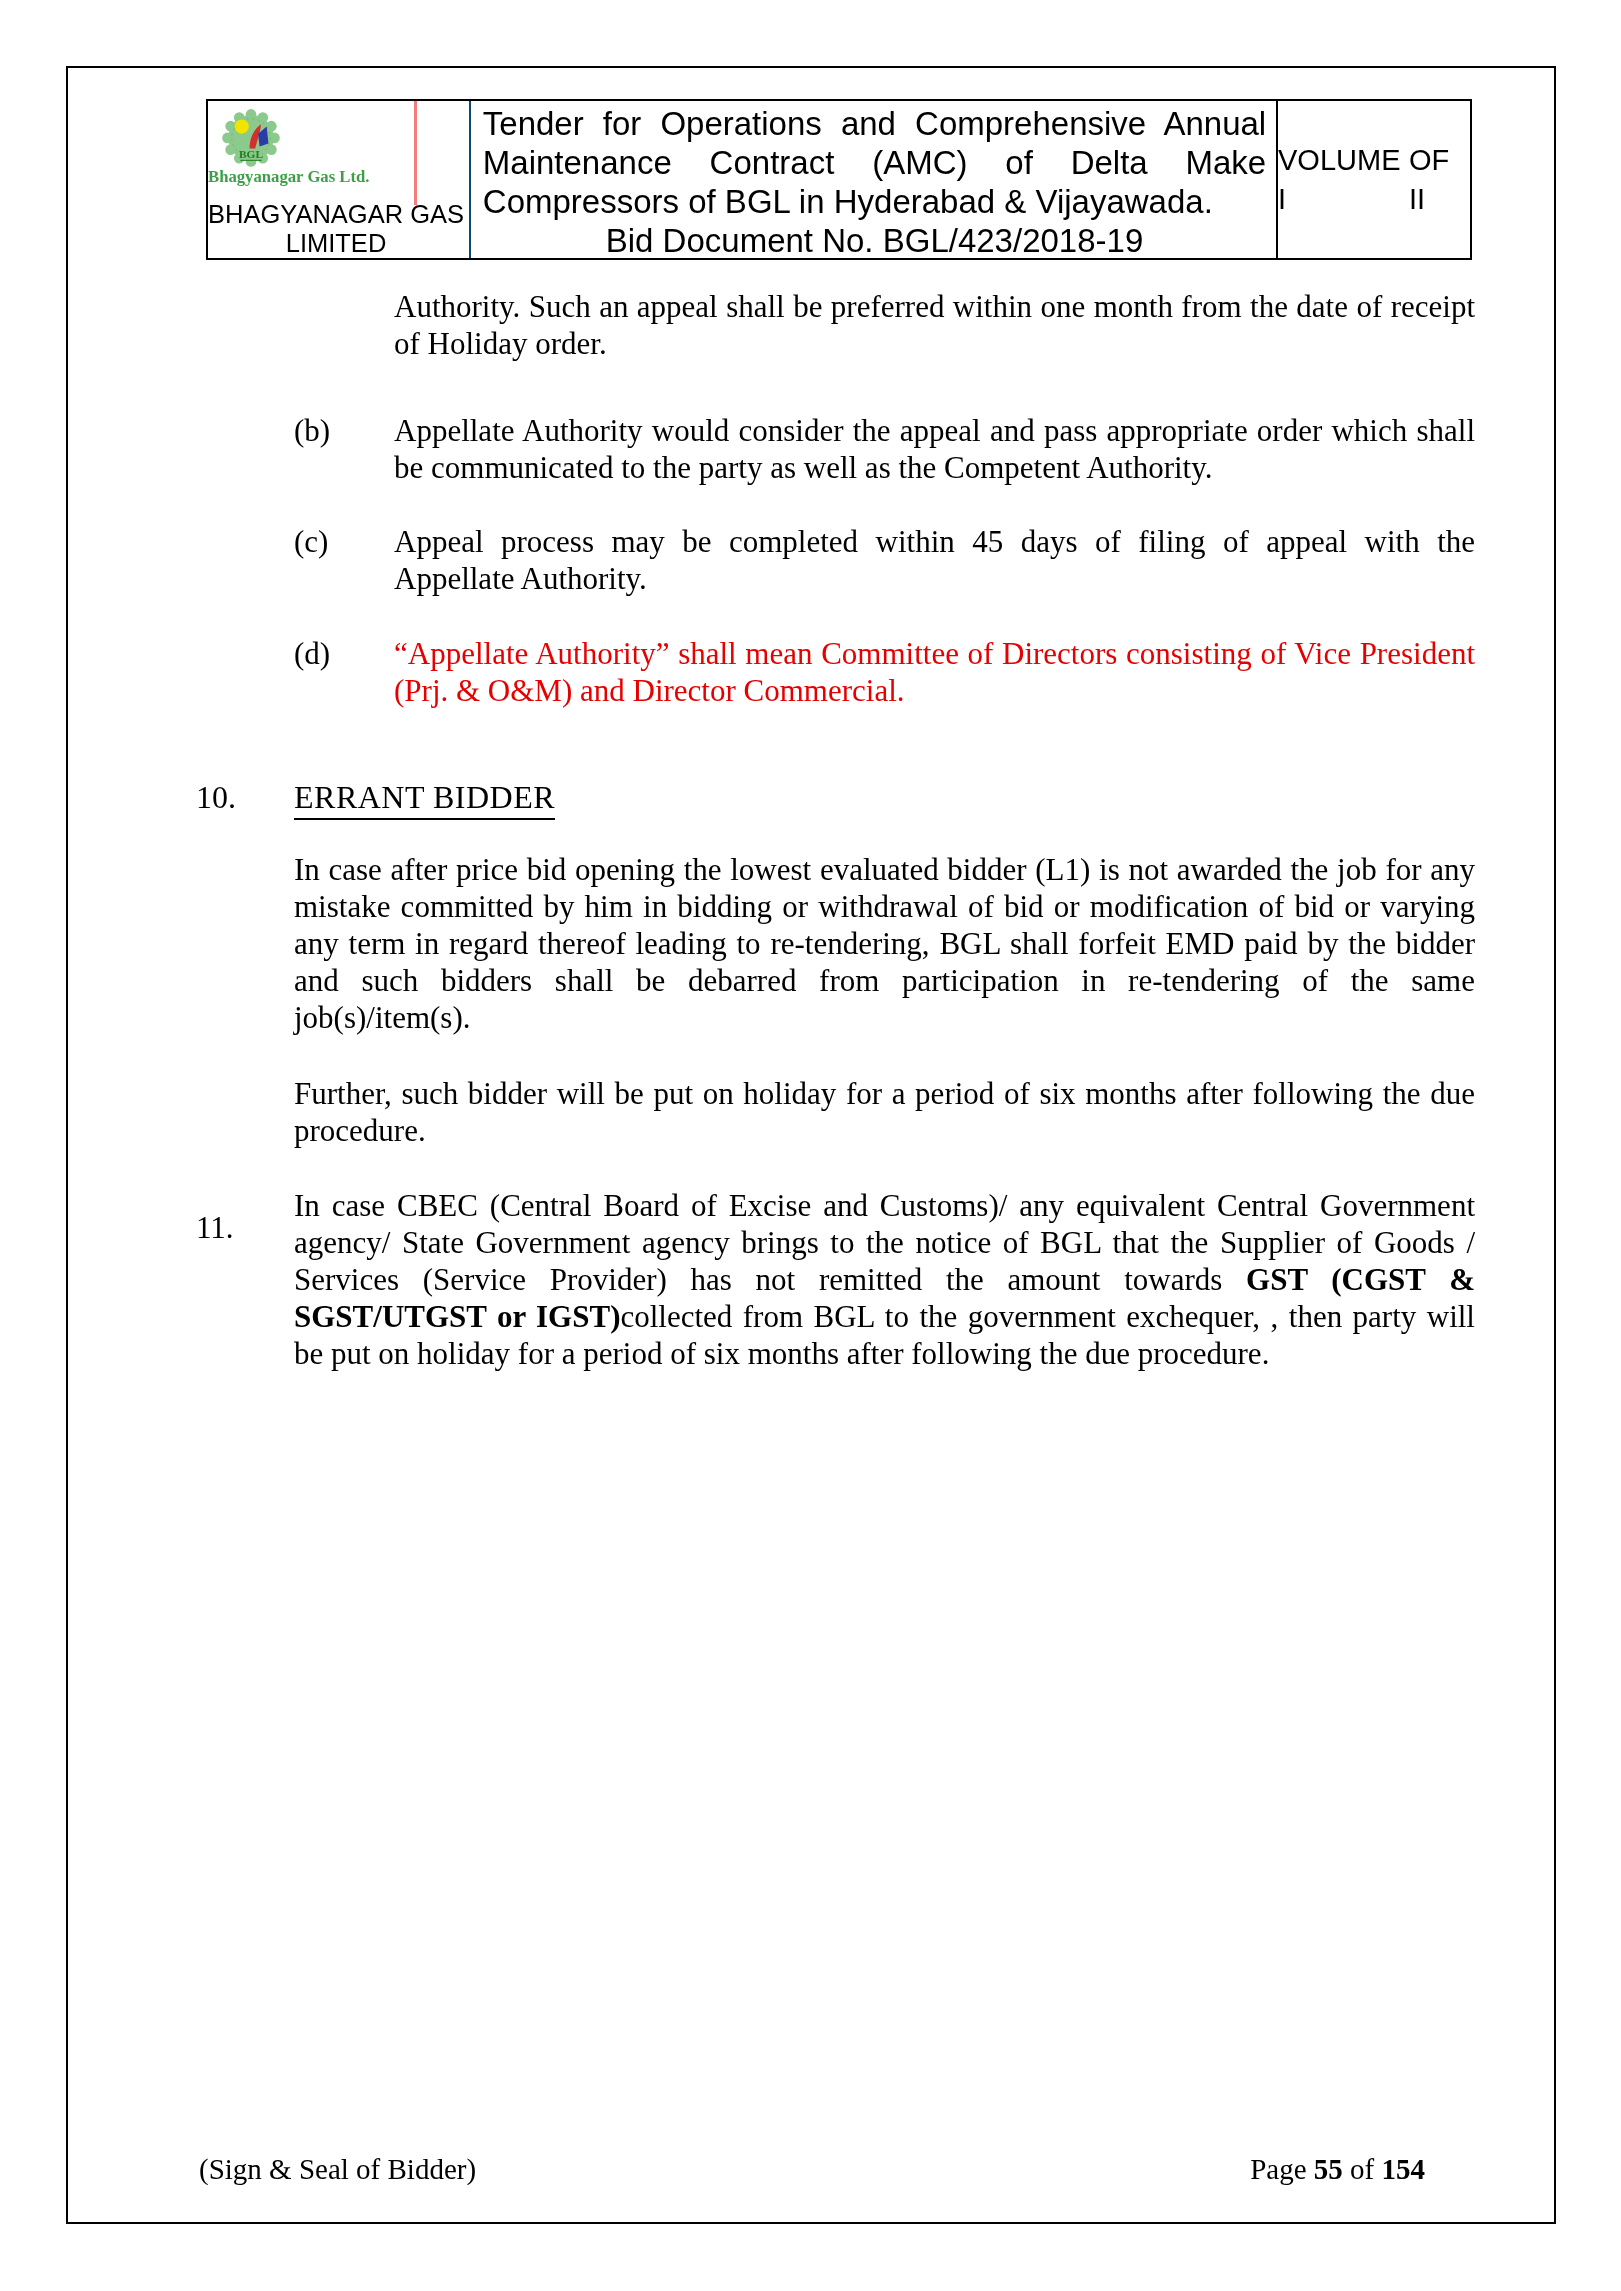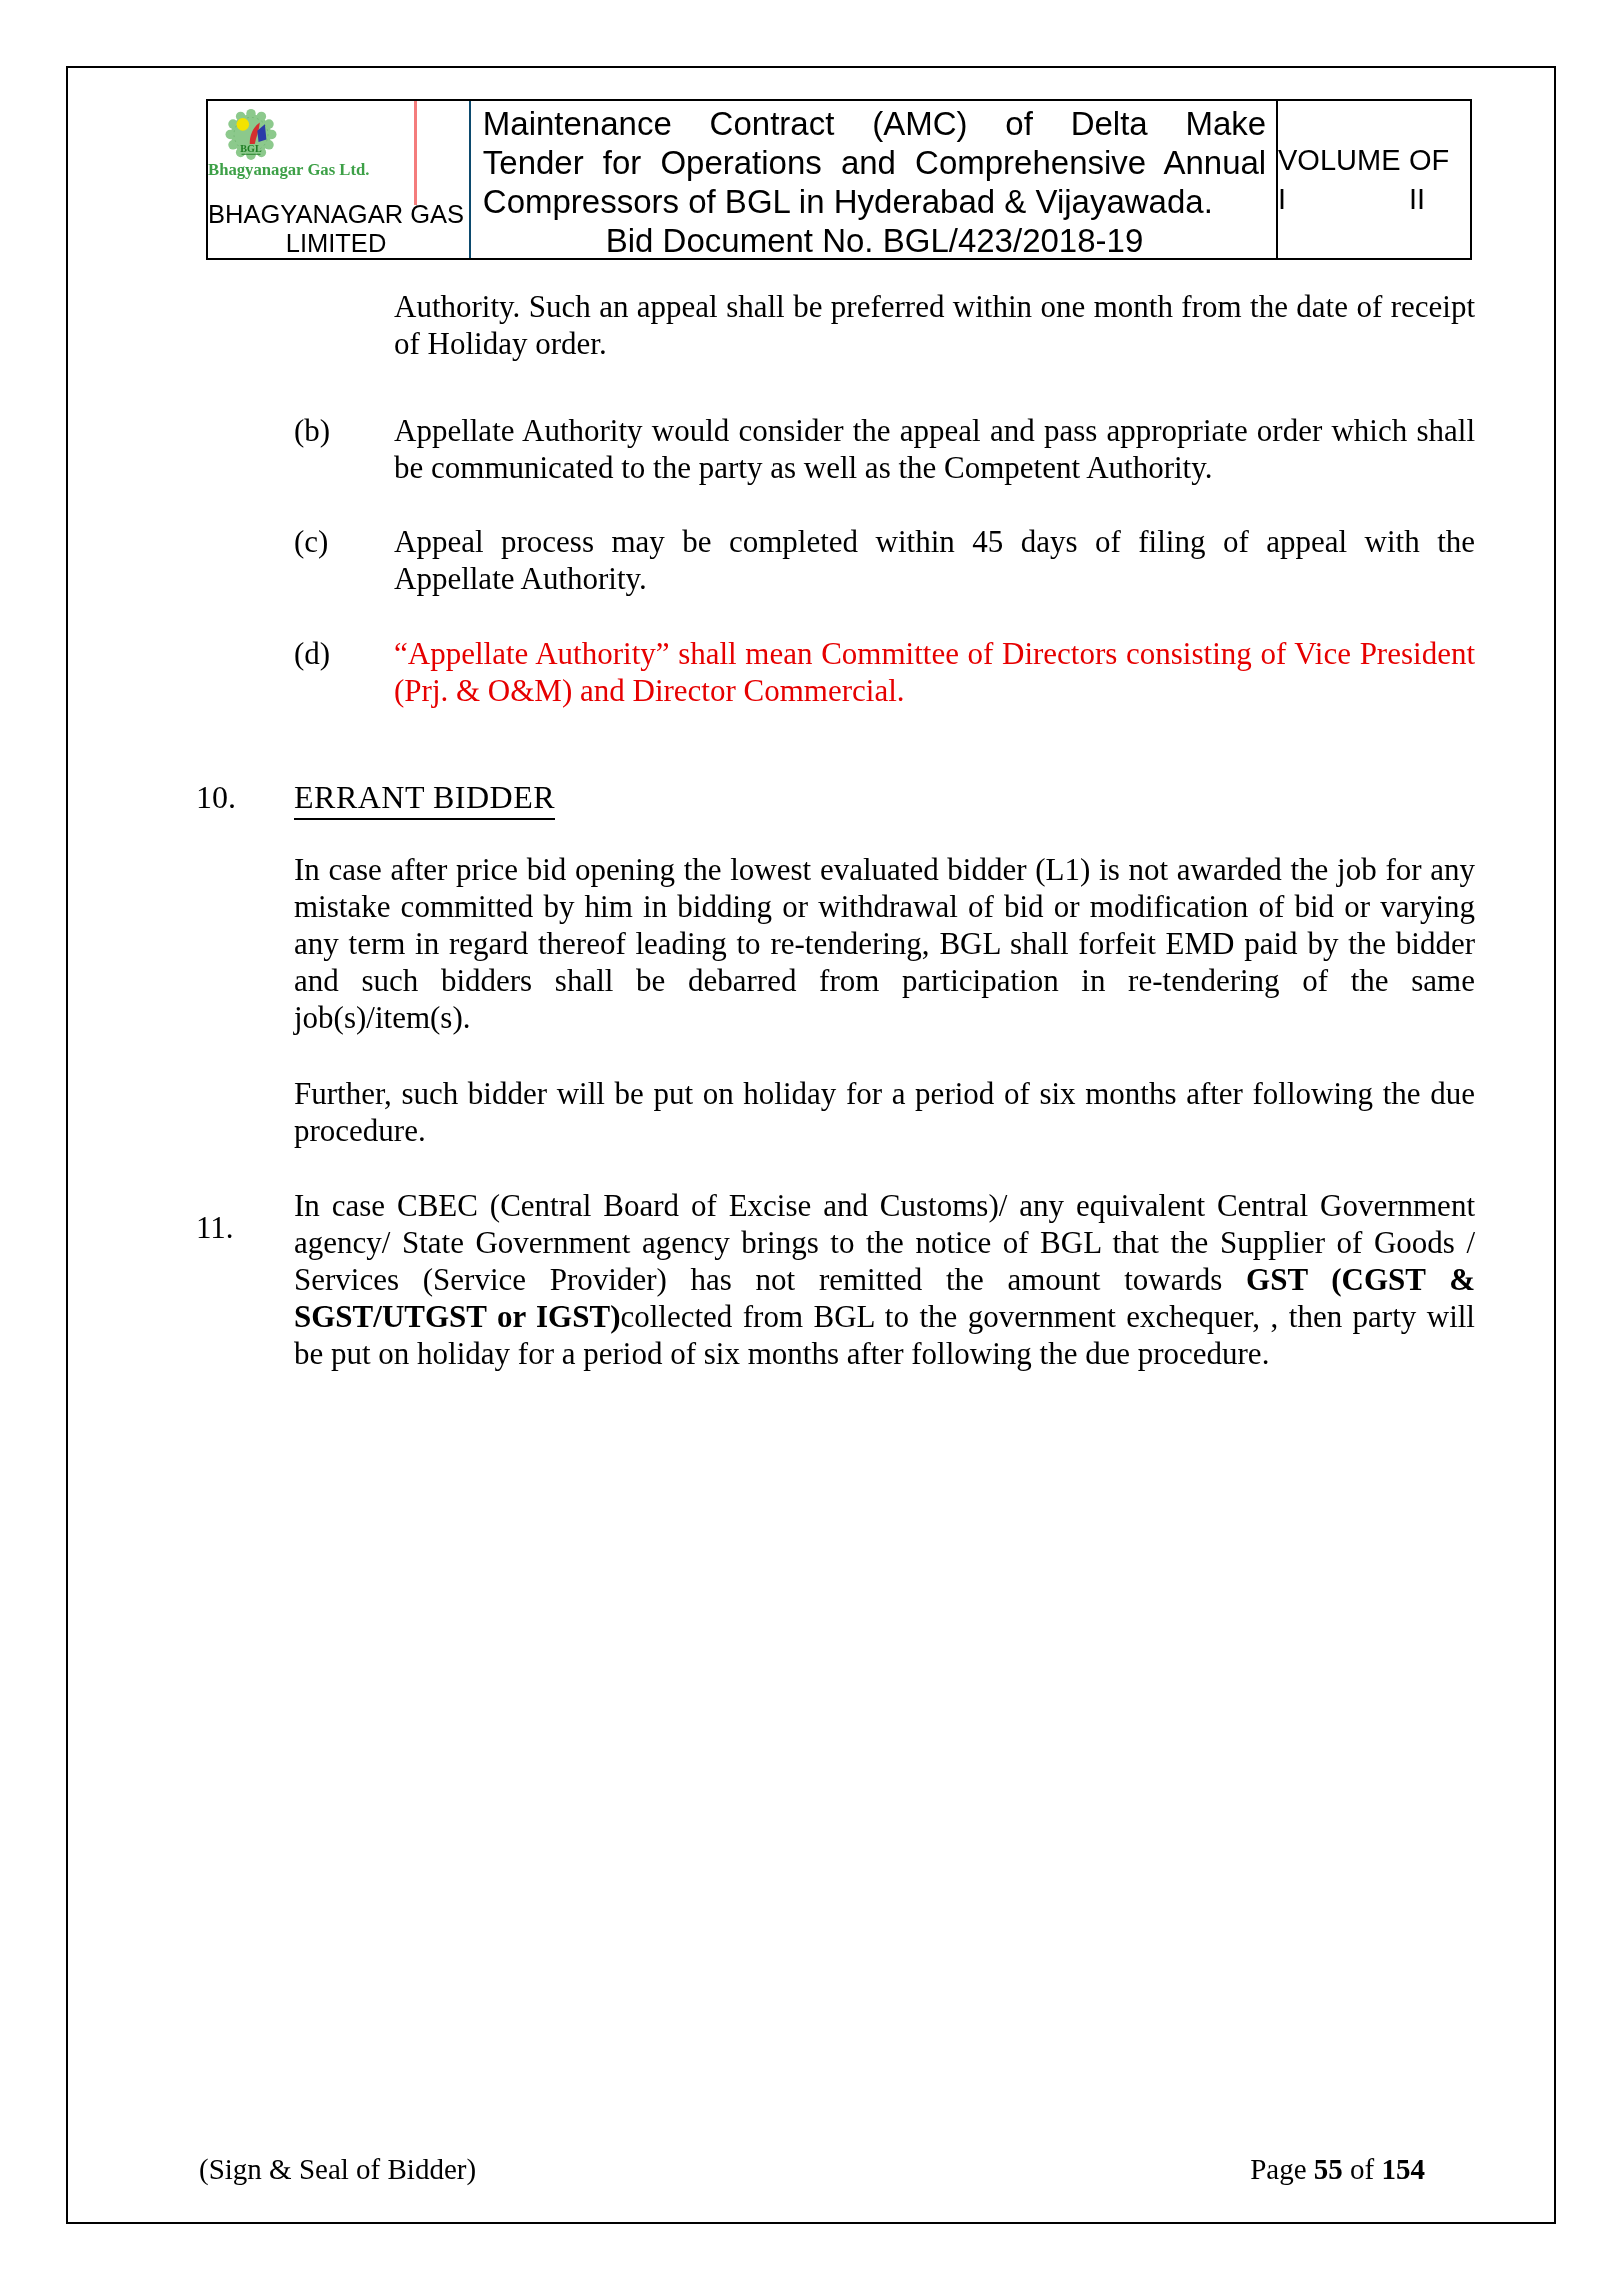--- a/index.html
+++ b/index.html
@@ -39,21 +39,21 @@
   }
   .logo-redline{
     position:absolute;top:0;right:52px;width:2.9px;height:104px;
     background:var(--logo-line-red);
   }
   .logo-subtitle{
     font-family:"Liberation Serif",serif;font-weight:bold;
     font-size:16.7px;line-height:17.6px;color:var(--logo-text-green);
   }
   .company-name{
-    margin-top:21px;text-align:center;color:#000;
+    margin-top:14px;text-align:center;color:#000;
     font-size:25.5px;line-height:29px;letter-spacing:0px;
   }
   .title-cell{
     flex:1;padding:2.9px 9.8px 0 11.8px;
     font-family:"Liberation Sans","DejaVu Sans",sans-serif;
     font-size:33px;line-height:39px;color:#000;
   }
   .title-line-just{text-align:justify;text-align-last:justify;}
   .title-line-left{text-align:left;}
   .title-line-center{text-align:center;}
@@ -126,22 +126,22 @@
       </svg>
       <div class="logo-redline"></div>
       <div class="logo-subtitle">Bhagyanagar Gas Ltd.</div>
       <div class="company-name">
         <div>BHAGYANAGAR GAS</div>
         <div>LIMITED</div>
       </div>
     </div>
 
     <div class="cell title-cell">
+      <div class="title-line-just">Tender for Operations and Comprehensive Annual</div>
       <div class="title-line-just">Maintenance Contract (AMC) of Delta Make</div>
-      <div class="title-line-just">Tender for Operations and Comprehensive Annual</div>
       <div class="title-line-left">Compressors of BGL in Hyderabad &amp; Vijayawada.</div>
       <div class="title-line-center">Bid Document No. BGL/423/2018-19</div>
     </div>
 
     <div class="cell volume-cell">
       <div>VOLUME I</div>
       <div>OF II</div>
     </div>
   </div>
 

